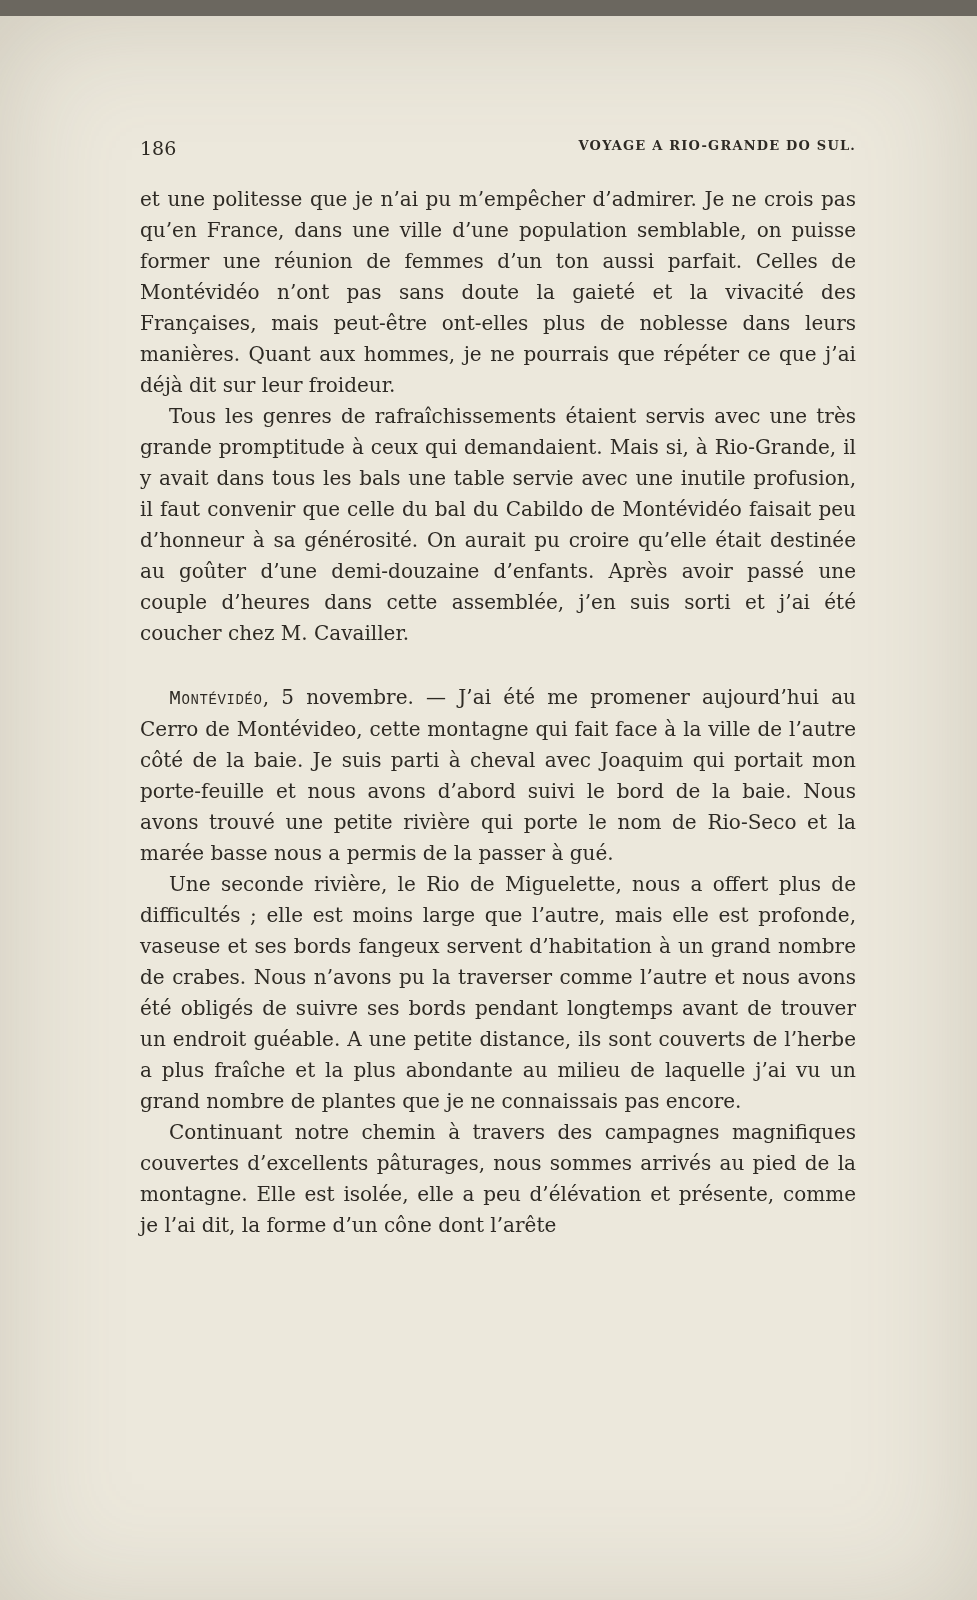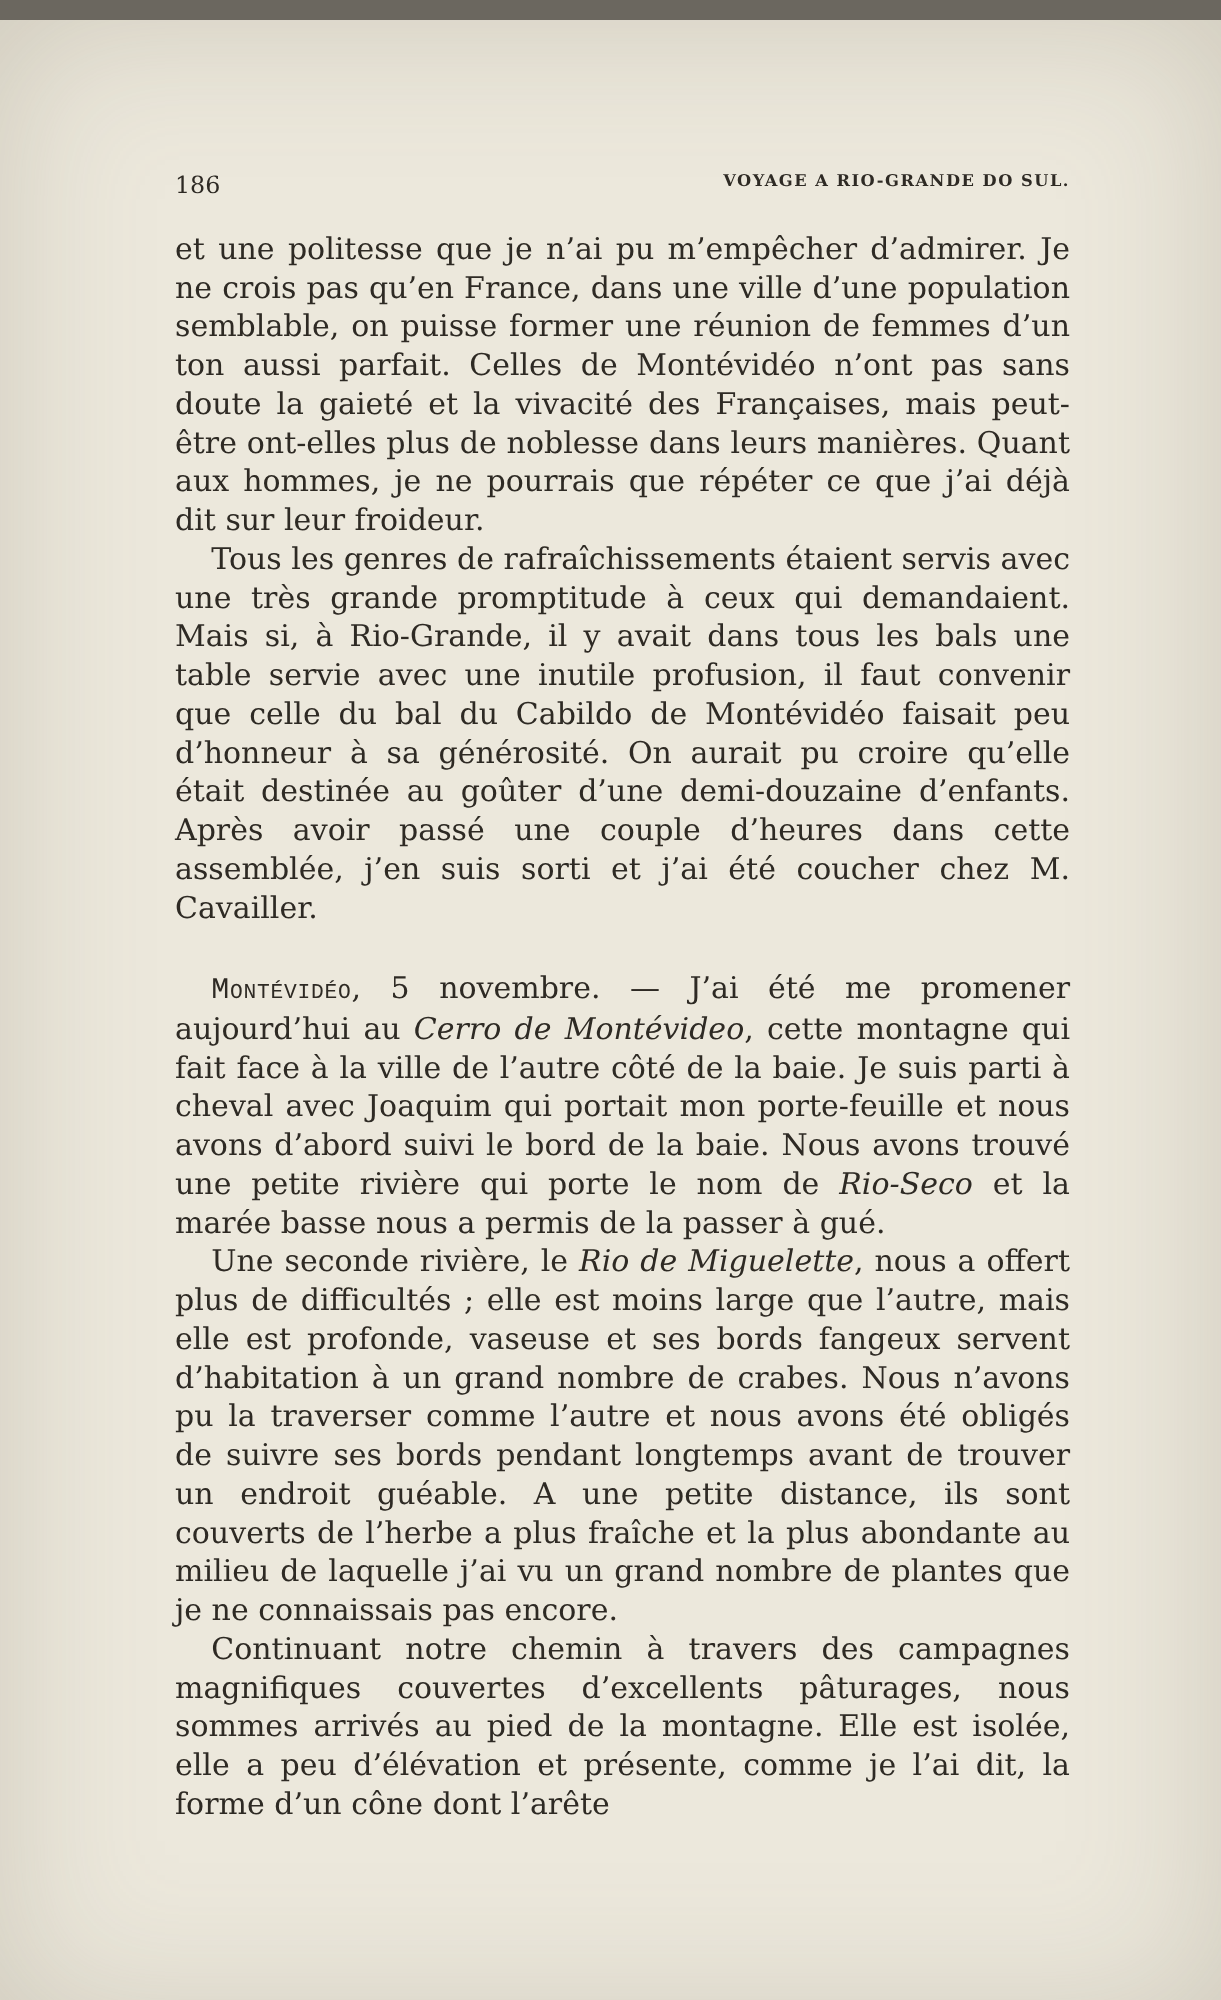--- a/index.html
+++ b/index.html
@@ -37,28 +37,28 @@
   }
   .running-title {
     text-align: right;
     font-size: 13px;
     letter-spacing: 1.2px;
     padding-top: 4px;
     font-weight: bold;
   }
   p.body-para {
     margin: 0;
-    font-size: 24px;
+    font-size: 20px;
     line-height: 31px;
     text-align: justify;
     hyphens: none;
   }
   p.body-para.indent { text-indent: 29px; }
   p.body-para.space-before { margin-top: 33px; }
-  .italic { font-style: italic; }
+  .italic { }
   .smallcaps { font-variant: small-caps; letter-spacing: 0.6px; font-family: Liberation Mono, monospace; }
 </style>
 </head>
 <body>
 
 <div class="page">
   <div class="text-block">
     <div class="page-header">
       <span class="page-number">186</span>
       <div class="running-title">VOYAGE A RIO-GRANDE DO SUL.</div>

